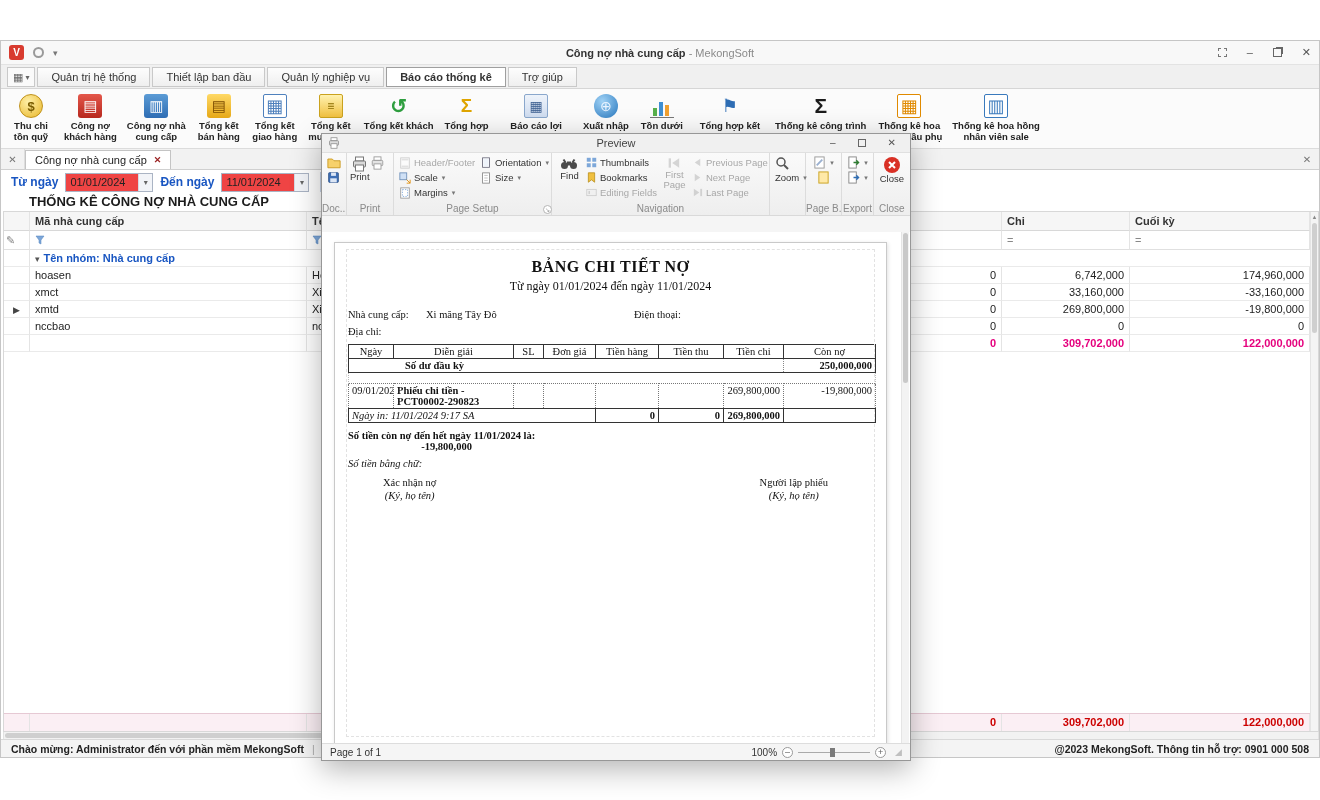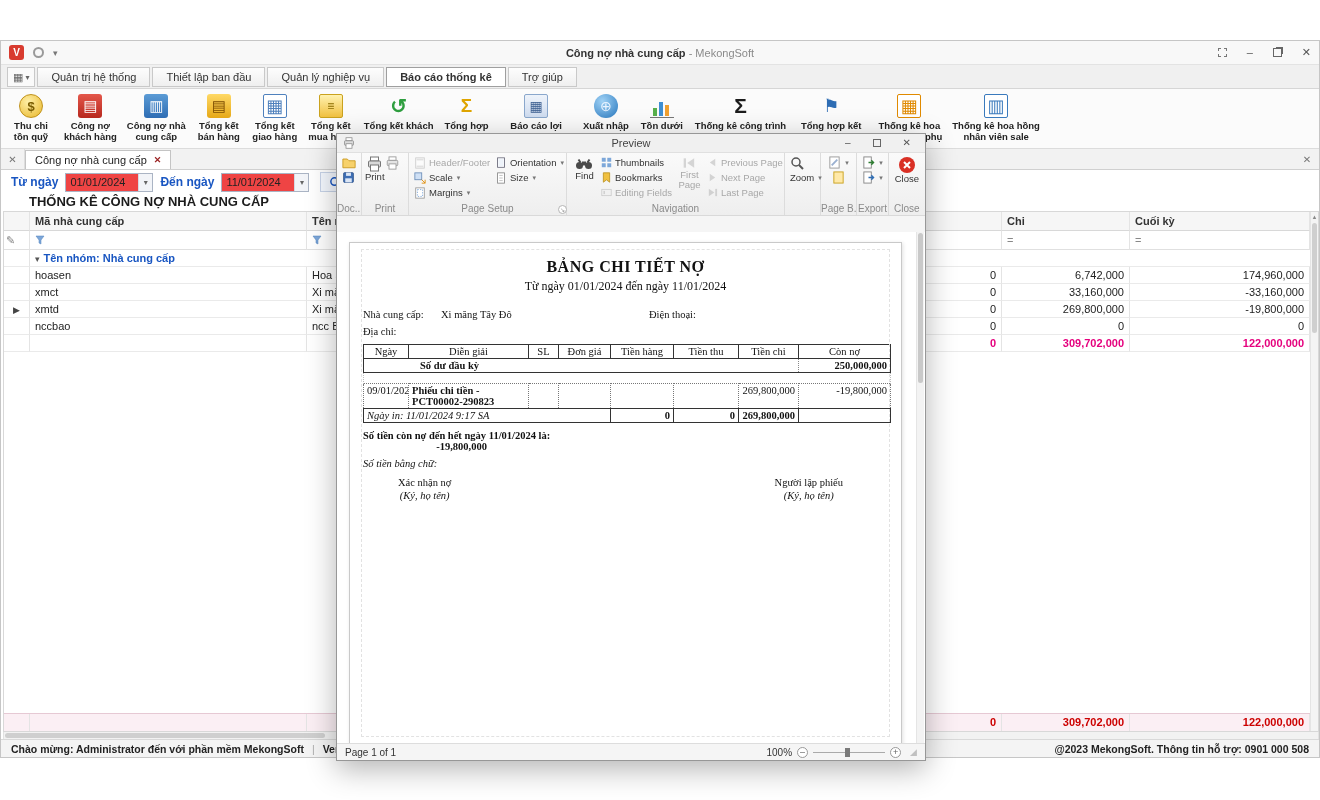--- a/index.html
+++ b/index.html
@@ -149,21 +149,21 @@
 
   
   .statusbar { position:absolute; left:0; bottom:0; width:100%; height:18px; background:#f4f4f4;
                border-top:1px solid #d9d9d9; display:flex; align-items:center; padding:0 10px;
                gap:8px; font-size:10.5px; color:#222; font-weight:bold; }
   .sep { color:#aaa; font-weight:normal; }
   .stat-red { color:#b00000; }
   .statusbar .right { margin-left:auto; }
 
   
-  .dialog { position:absolute; left:336px; top:133px; width:590px; height:628px; background:#f5f5f5;
+  .dialog { position:absolute; left:321px; top:133px; width:590px; height:628px; background:#f5f5f5;
             border:1px solid #979797; box-shadow:0 8px 28px rgba(0,0,0,.3); z-index:10; }
   .dlg-title { position:absolute; left:0; top:0; width:100%; height:19px; background:#f0f0f0;
                border-bottom:1px solid #e0e0e0; display:flex; align-items:center; padding:0 6px; }
   .dlg-title .ttl { position:absolute; left:0; right:0; text-align:center; font-size:11px; color:#444; }
   .dlg-ctrls { margin-left:auto; display:flex; gap:22px; align-items:center; z-index:2; padding-right:8px; }
   .dc { color:#555; font-size:10px; line-height:10px; }
   .dc.sq { width:8px; height:8px; border:1px solid #666; }
 
   
   .ribbon { position:absolute; left:0; top:19px; width:100%; height:63px;
@@ -316,28 +316,28 @@
       <span class="ticon i-globe"></span>
       <span class="tl">Xuất nhập</span>
       <span class="tl">tồn kho</span>
     </div>
     <div class="tool">
       <span class="ticon i-bars"></span>
       <span class="tl">Tồn dưới</span>
       <span class="tl">định mức</span>
     </div>
     <div class="tool">
+      <span class="ticon i-flag"></span>
+      <span class="tl">Tổng hợp kết</span>
+      <span class="tl">quả kinh doanh</span>
+    </div>
+    <div class="tool">
       <span class="ticon i-sigma-b"></span>
       <span class="tl">Thống kê công trình</span>
       <span class="tl">theo khách hàng</span>
-    </div>
-    <div class="tool">
-      <span class="ticon i-flag"></span>
-      <span class="tl">Tổng hợp kết</span>
-      <span class="tl">quả kinh doanh</span>
     </div>
     <div class="tool">
       <span class="ticon i-orangegrid"></span>
       <span class="tl">Thống kê hoa</span>
       <span class="tl">hồng thầu phụ</span>
     </div>
     <div class="tool">
       <span class="ticon i-bluetable"></span>
       <span class="tl">Thống kê hoa hồng</span>
       <span class="tl">nhân viên sale</span>

